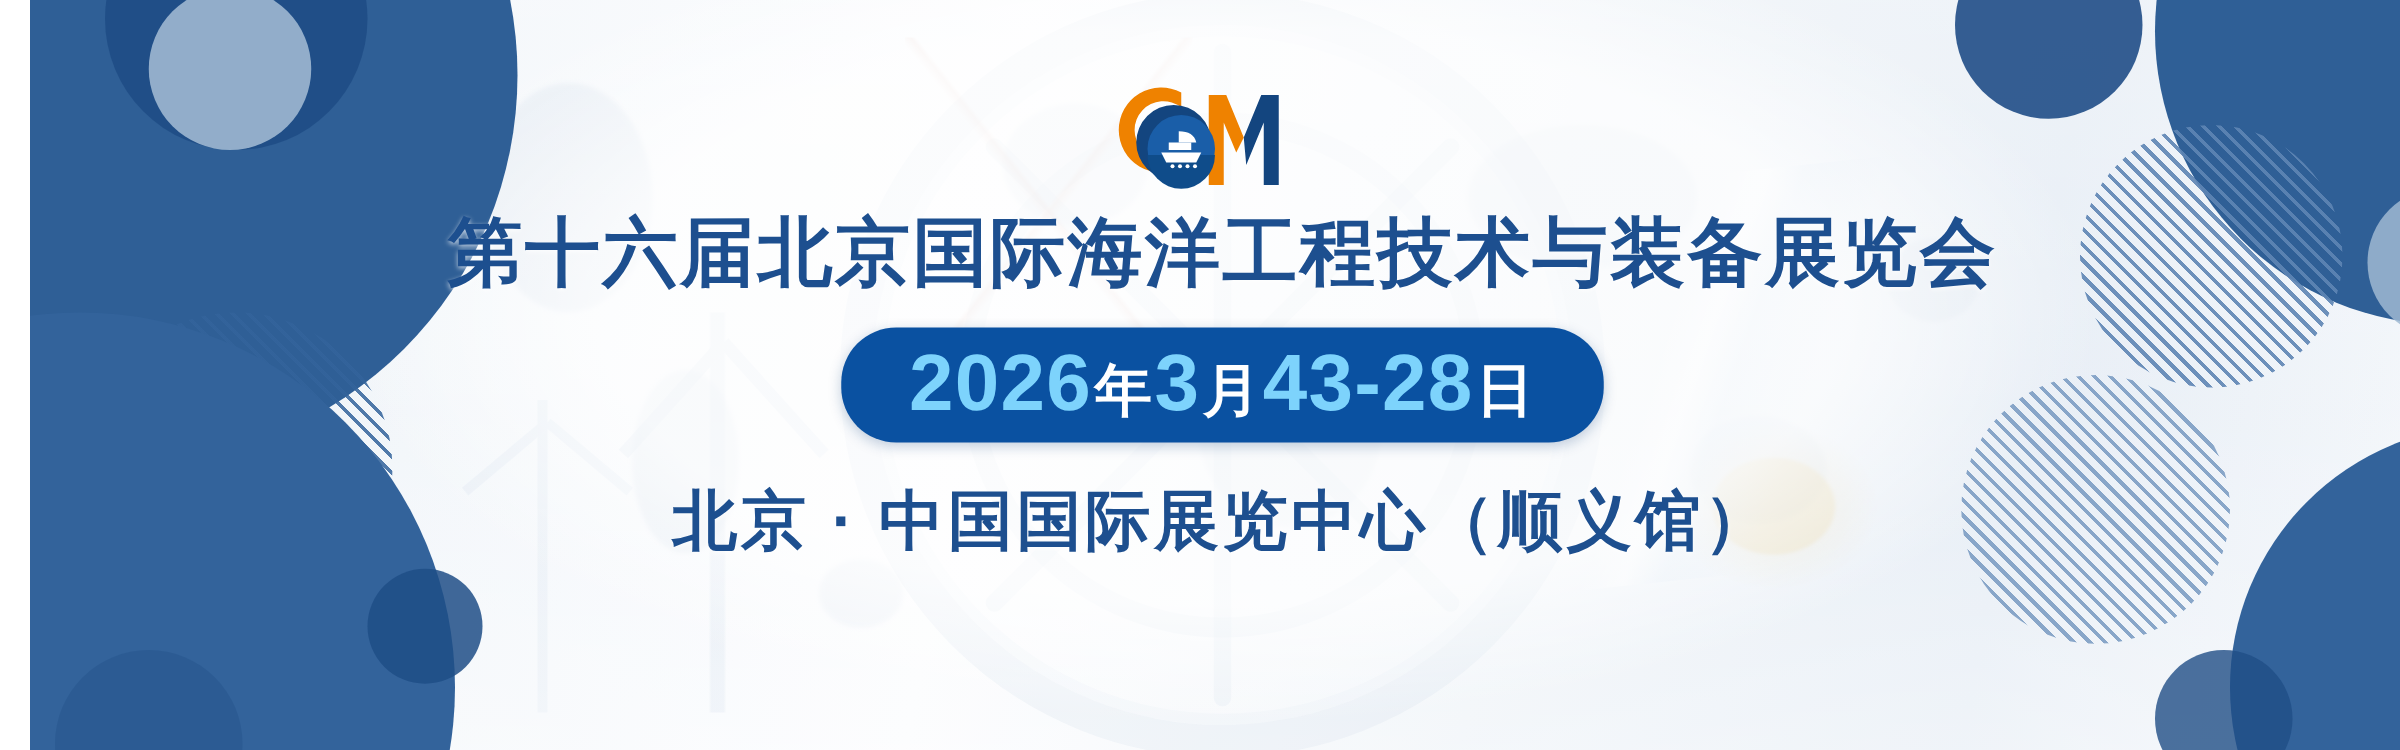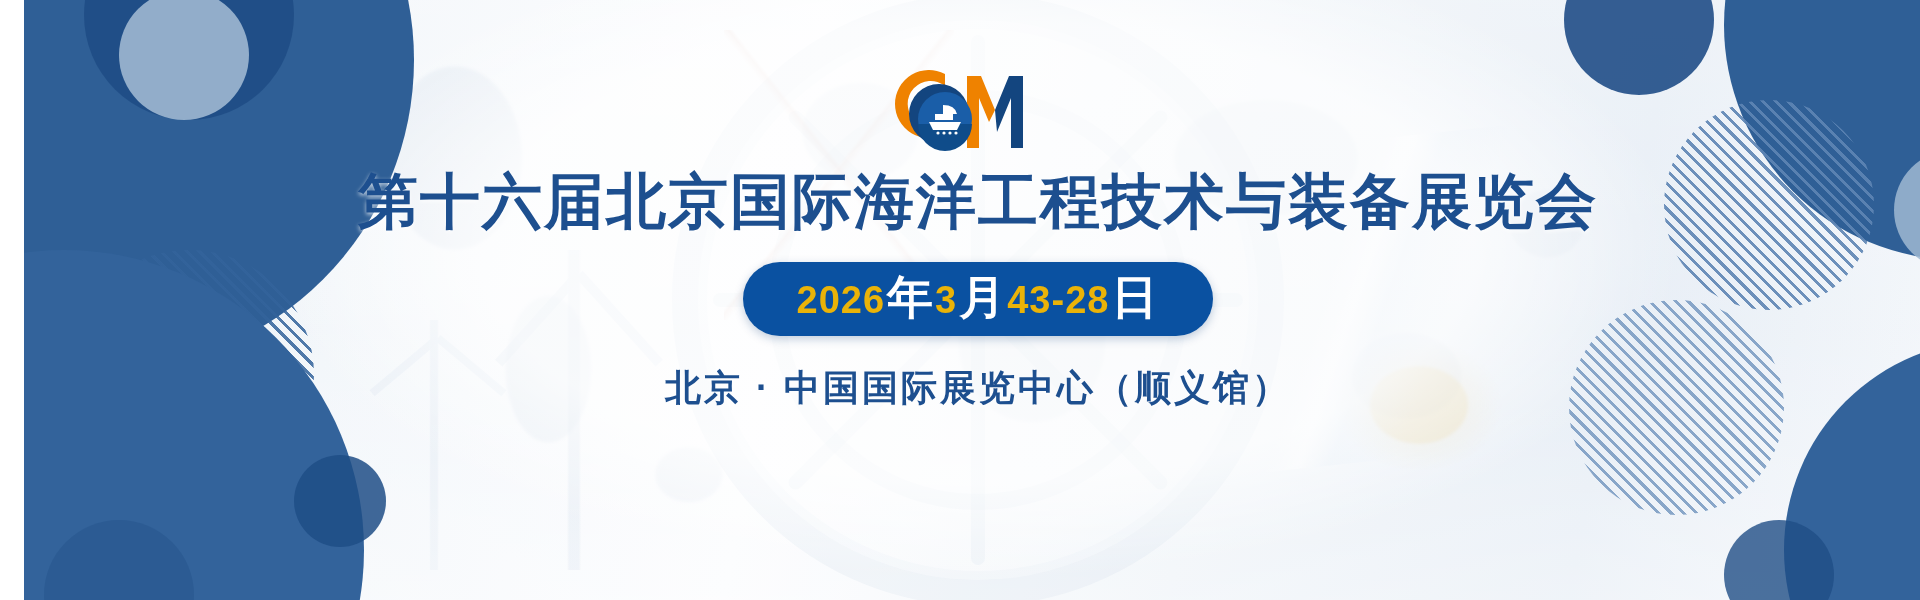--- a/index.html
+++ b/index.html
@@ -157,26 +157,26 @@
 
   .date-badge{
     margin-top:30px;
     background:#0a51a1;
     border-radius:44px;
     padding:12px 54px 16px;
     display:flex;align-items:baseline;
     box-shadow:0 3px 10px rgba(10,60,120,.25);
   }
   .date-badge span{font-weight:bold;line-height:1;}
-  .d-num{color:#eab308;font-size:38px;letter-spacing:1px;}
+  .d-num{color:#7dd3fc;font-size:64px;letter-spacing:1px;}
   .d-cn{color:#ffffff;font-size:46px;padding:0 2px;}
 
   .venue{
     margin-top:28px;
-    font-size:36px;font-weight:bold;color:#1d4f8f;
+    font-size:52px;font-weight:bold;color:#1d4f8f;
     letter-spacing:3px;
     text-shadow:0 2px 4px rgba(255,255,255,.65);
     white-space:nowrap;
   }
 </style>
 </head>
 <body>
 
 <div class="banner">
 

